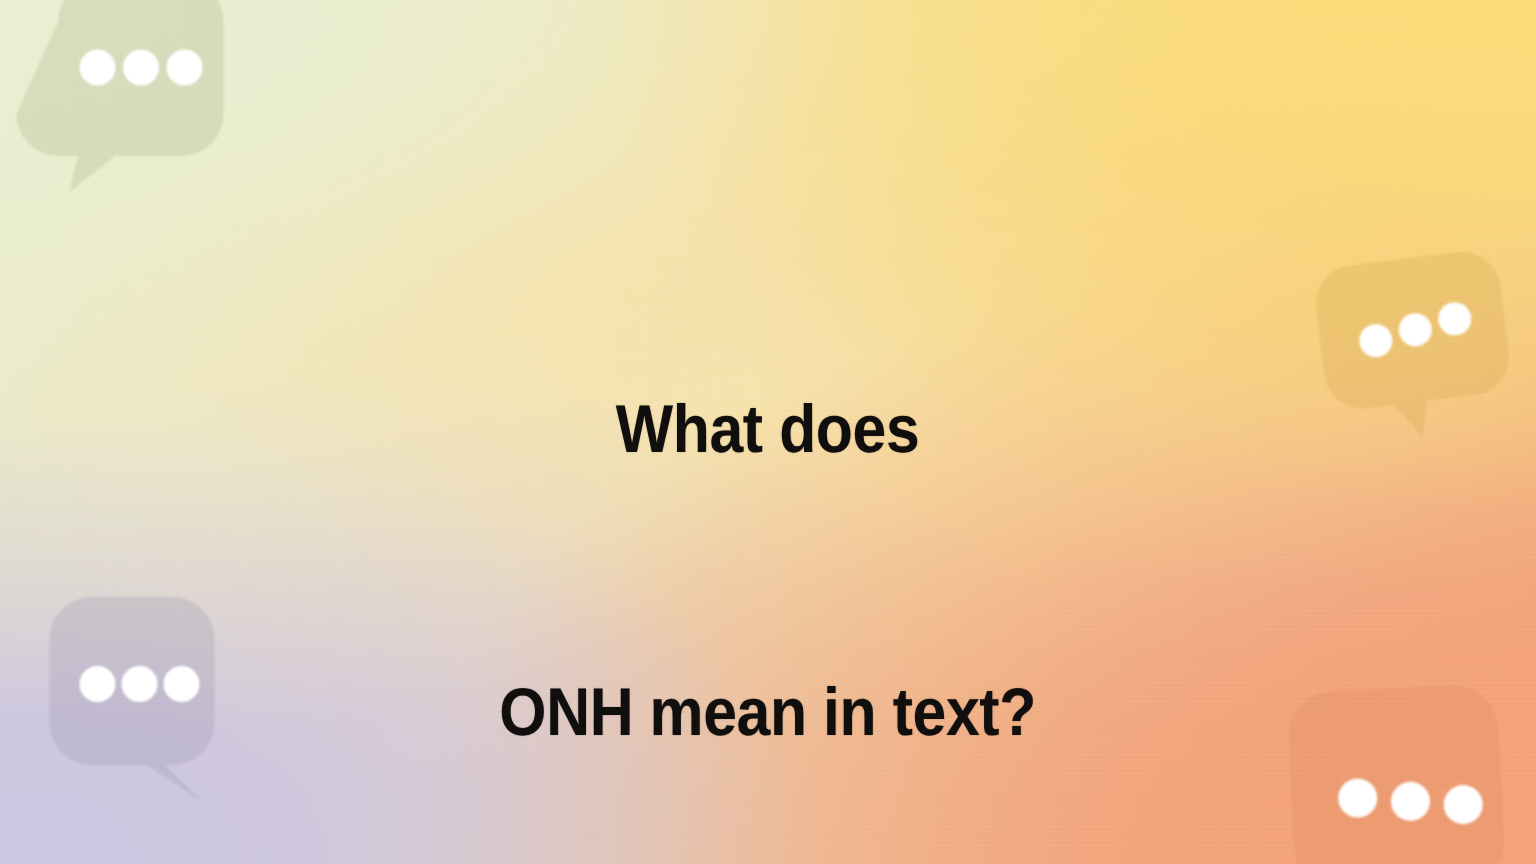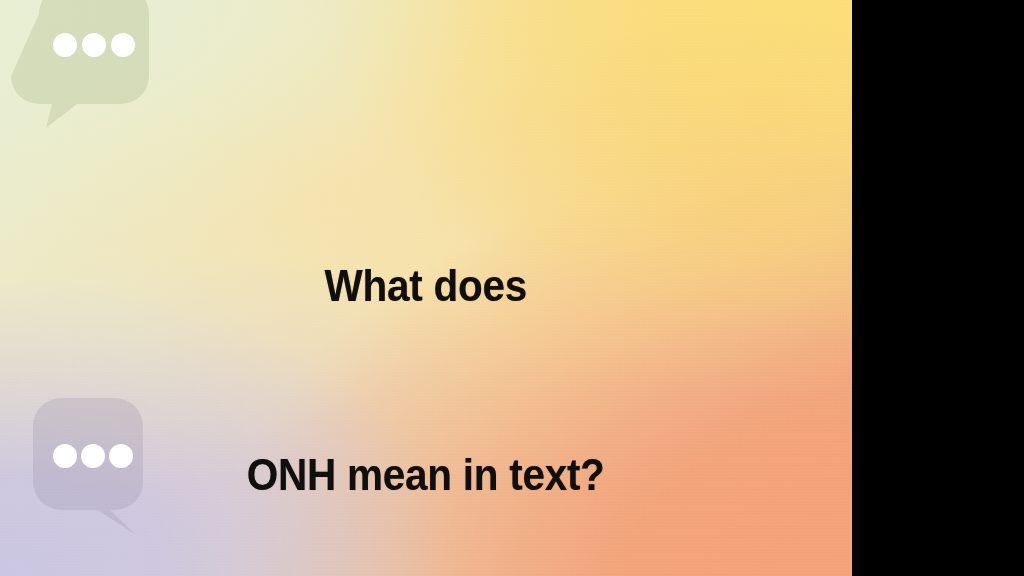--- a/index.html
+++ b/index.html
@@ -3,21 +3,21 @@
 <meta charset="utf-8">
 <title>ONH meaning slide</title>
 <style>
   html, body {
     margin: 0;
     padding: 0;
     background: #000;
   }
   #stage {
     position: relative;
-    width: 852px;
+    width: 1024px;
     height: 576px;
     overflow: hidden;
     font-family: "Liberation Sans", "DejaVu Sans", sans-serif;
     background-color: #f2dfa8;
   }
 
   
   .bg-layer {
     position: absolute;
     inset: 0;

